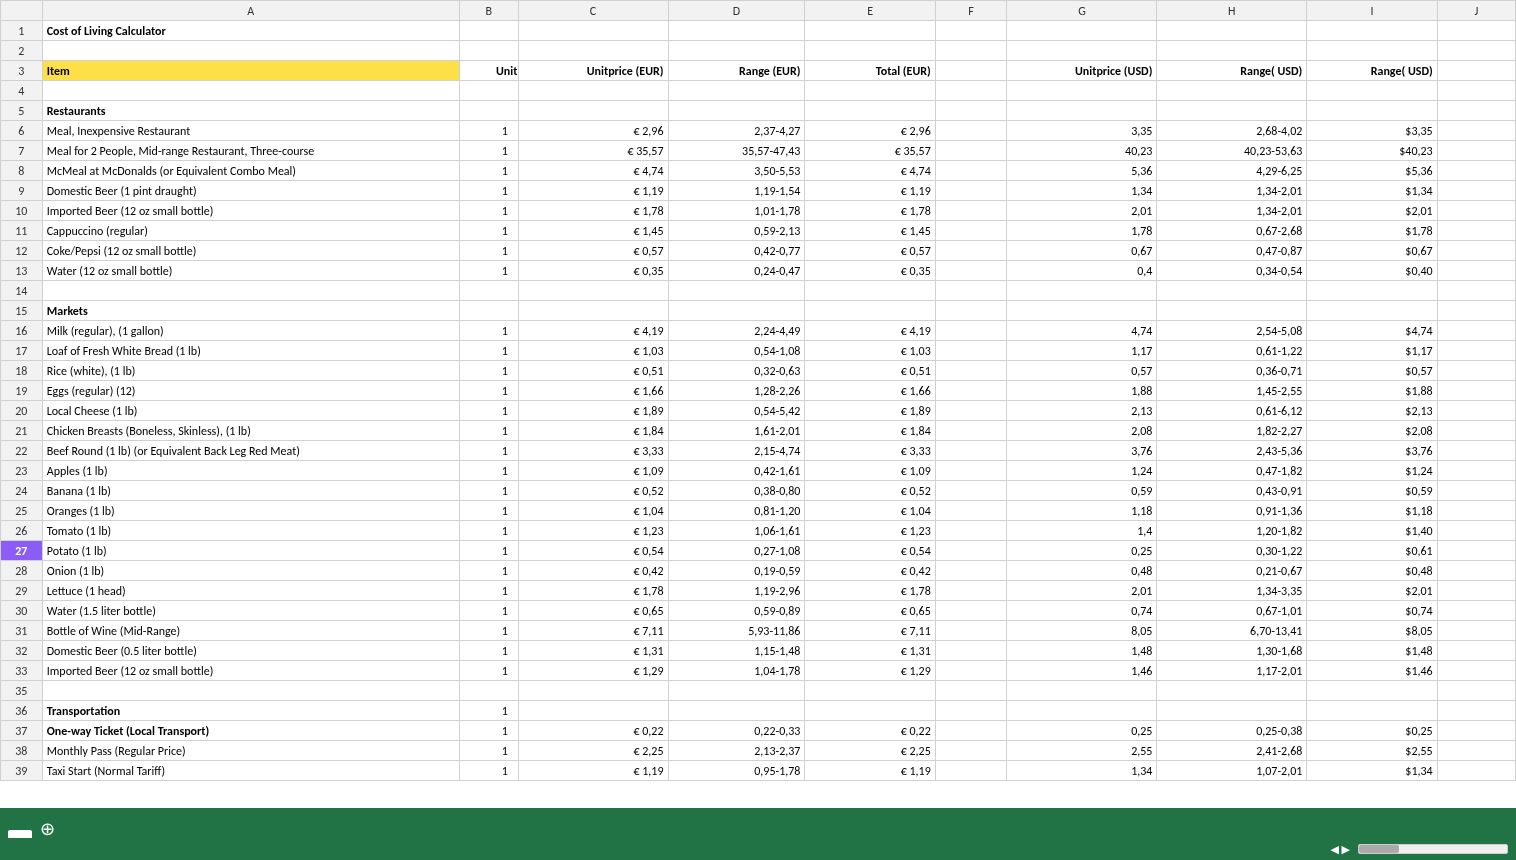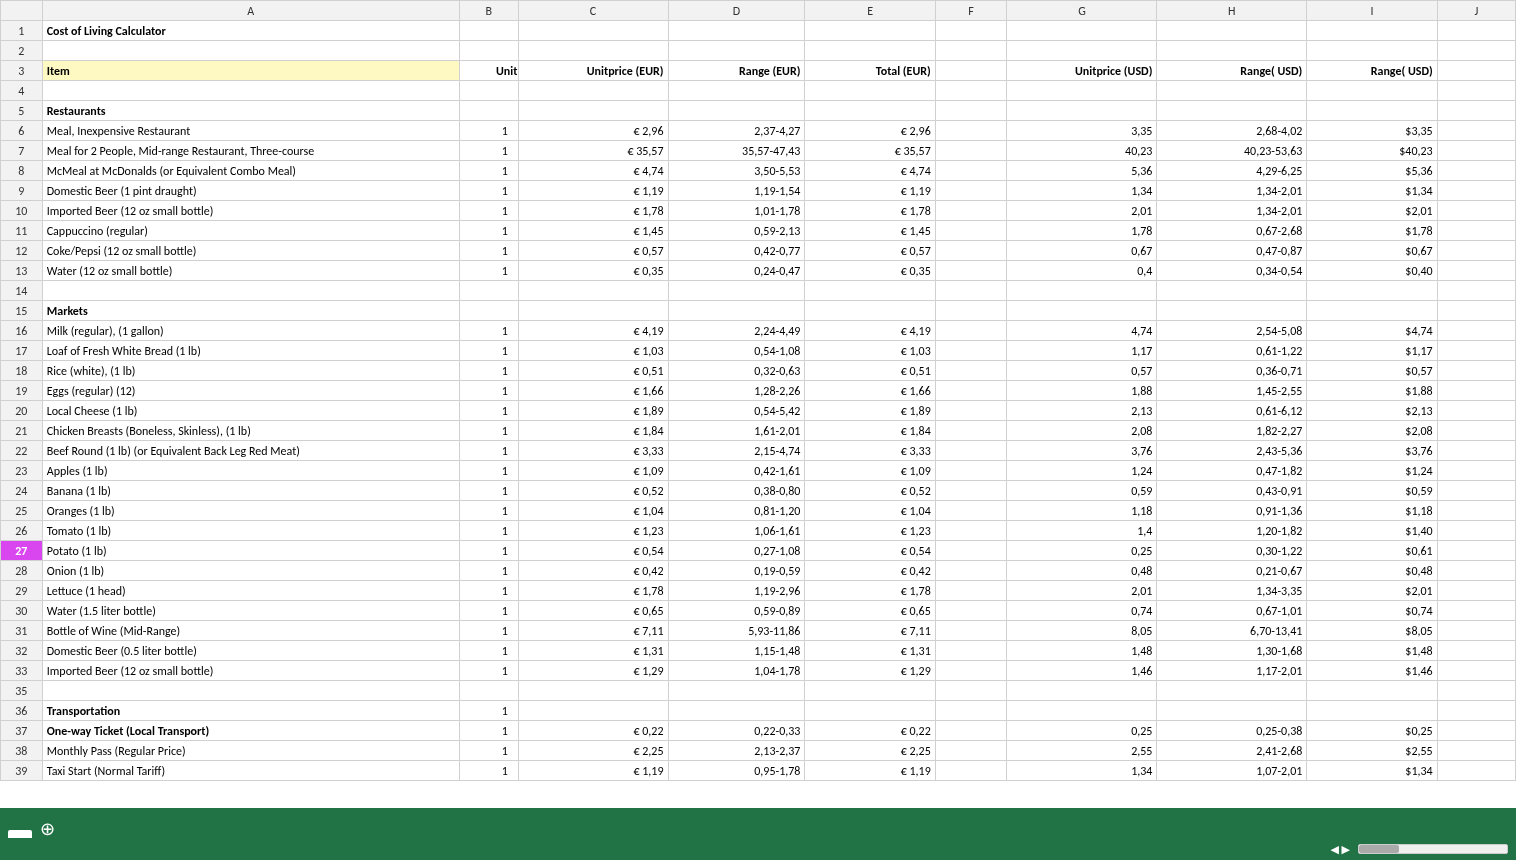--- a/index.html
+++ b/index.html
@@ -50,21 +50,21 @@
       height: 20px;
       font-size: 12px;
       white-space: nowrap;
       overflow: hidden;
       color: #000;
     }
 
     .cell-bold { font-weight: bold; }
     .cell-right { text-align: right; }
     .cell-center { text-align: center; padding-left: 36px; }
-    .cell-header { font-weight: bold; background: #fef9c3; }
+    .cell-header { font-weight: bold; background: #fde047; }
 
     
     .col-rn { width: 32px; }
     .col-a { width: 320px; }
     .col-b { width: 45px; }
     .col-c { width: 115px; }
     .col-d { width: 105px; }
     .col-e { width: 100px; }
     .col-f { width: 55px; }
     .col-g { width: 115px; }
@@ -129,21 +129,21 @@
       display: flex;
       align-items: center;
       justify-content: space-between;
       height: 22px;
       padding: 0 8px;
       color: #fff;
       font-size: 11px;
     }
 
     
-    tr.row-27 .row-num { background: #d946ef; color: white; font-weight: bold; text-align: center; }
+    tr.row-27 .row-num { background: #8b5cf6; color: white; font-weight: bold; text-align: center; }
   </style>
 </head>
 <body>
 
 <div class="app-container">
   <div class="spreadsheet">
     <div class="grid-container" style="overflow-y:auto; overflow-x:auto;">
       <table>
         <colgroup>
           <col class="col-rn">

